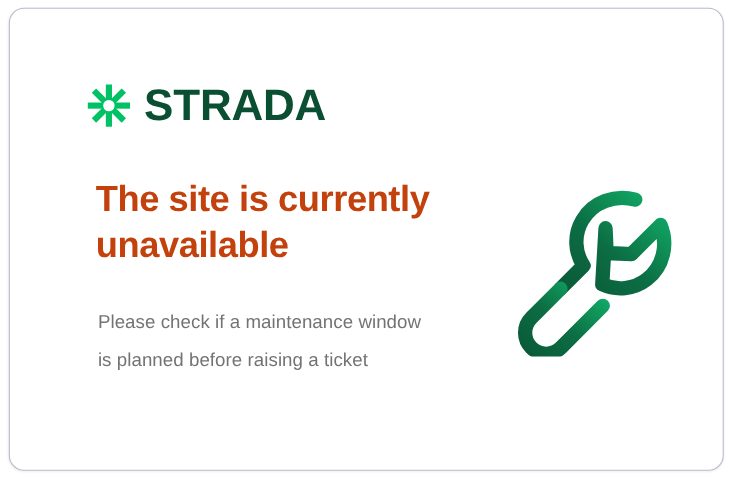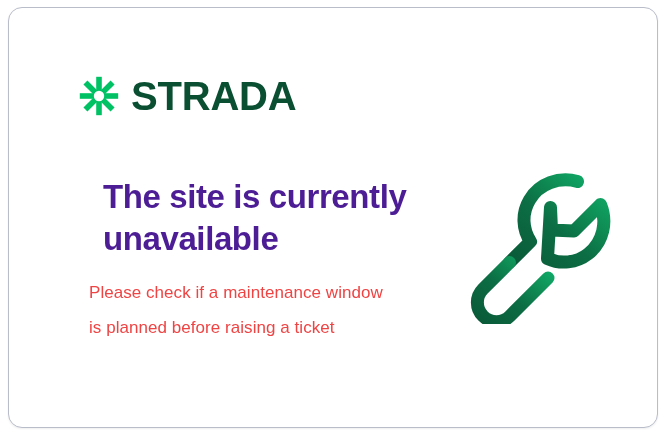--- a/index.html
+++ b/index.html
@@ -62,42 +62,42 @@
     white-space: nowrap;
     -webkit-font-smoothing: antialiased;
   }
 
   
   .headline {
     position: absolute;
     left: 78px;
     top: 152px;
     width: 330px;
-    margin: 16px;
+    margin: 0;
     font-family: "Liberation Sans", sans-serif;
     font-size: 33px;
     font-weight: 700;
     line-height: 1.26;
     letter-spacing: -0.4px;
-    color: #4c1d95;
+    color: #c2410c;
   }
 
   
   .body-copy {
     position: absolute;
     left: 80px;
     top: 268px;
     width: 310px;
     margin: 0;
     font-family: "Liberation Sans", sans-serif;
     font-size: 17px;
     font-weight: 400;
     line-height: 2.05;
     letter-spacing: 0.05px;
-    color: #ef4444;
+    color: #737373;
   }
 
   
   .wrench-illustration {
     position: absolute;
     left: 452px;
     top: 148px;
     width: 168px;
     height: 168px;
   }

